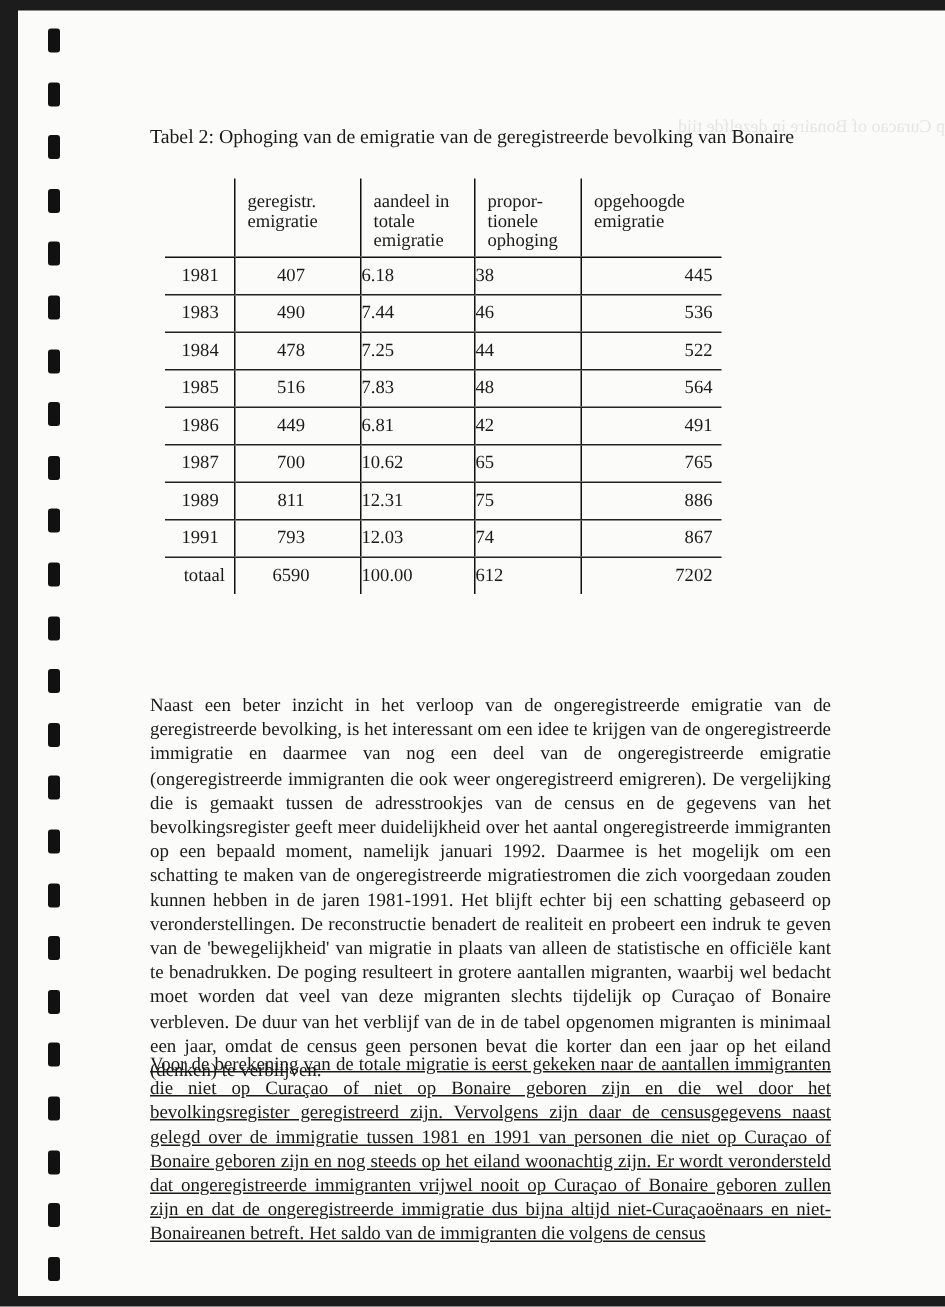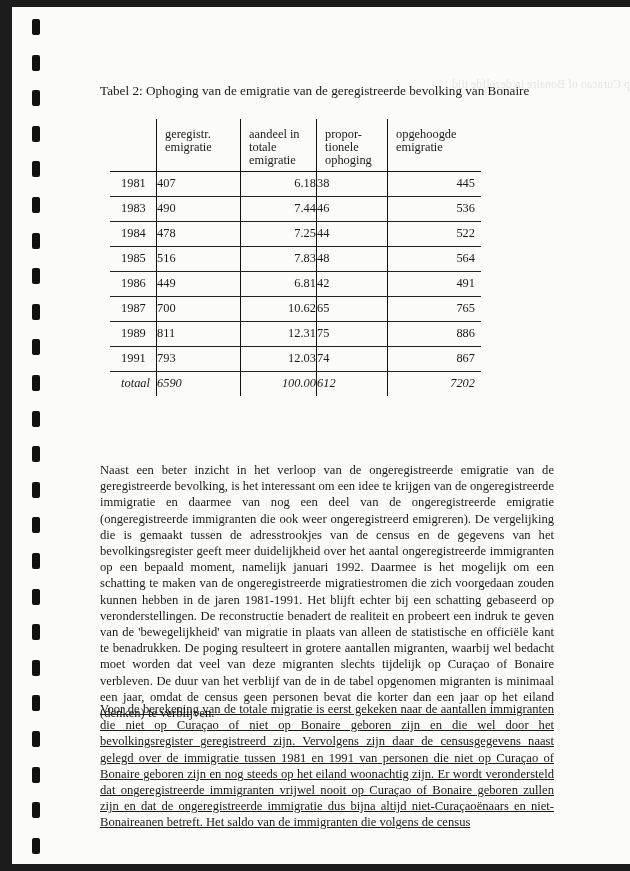--- a/index.html
+++ b/index.html
@@ -32,28 +32,28 @@
   }
   table.data td, table.data th {
     padding: 0; height: 24px; vertical-align: middle; font-weight: normal;
   }
   table.data thead th {
     text-align: left; vertical-align: top; height: 52px; line-height: 13px;
     padding-top: 9px; box-sizing: border-box;
     border-bottom: 1.5px solid #111;
   }
   table.data tbody td { border-bottom: 1.2px solid #222; margin-top: 32px; }
-  table.data tbody tr:last-child td { border-bottom: none; font-style: italic; }
+  table.data tbody tr:last-child td { border-bottom: none; }
   .c0 { width: 35px; text-align: left; padding-left: 11px !important; }
-  .c1 { width: 74px; text-align: left; padding-right: 9px !important; border-left: 1.5px solid #111; }
+  .c1 { width: 74px; text-align: center; padding-right: 9px !important; border-left: 1.5px solid #111; }
   .c2 { width: 75px; border-left: 1.5px solid #111; }
   .c3 { width: 70px; border-left: 1.5px solid #111; }
   .c4 { width: 87px; text-align: right; padding-right: 6px !important; border-left: 1.5px solid #111; }
   thead .c1, thead .c2, thead .c3, thead .c4 { text-align: left; padding-left: 8px !important; padding-right: 0 !important; }
-  tbody .c2 { text-align: right; padding-left: 17px; }
+  tbody .c2 { text-align: left; padding-left: 17px; }
   tbody .c3 { padding-right: 20px; }
   tbody tr.total .c0 { font-size: 12.4px; padding-left: 0 !important; text-align: right; padding-right: 6px !important; }
   .body-text {
     position: absolute; left: 88px; width: 454px;
     font-size: 12.6px; line-height: 16.2px;
     text-align: justify;
   }
   .p1 { top: 455px; }
   .p2 { top: 694px; text-decoration: underline; }
   .pagenum {

